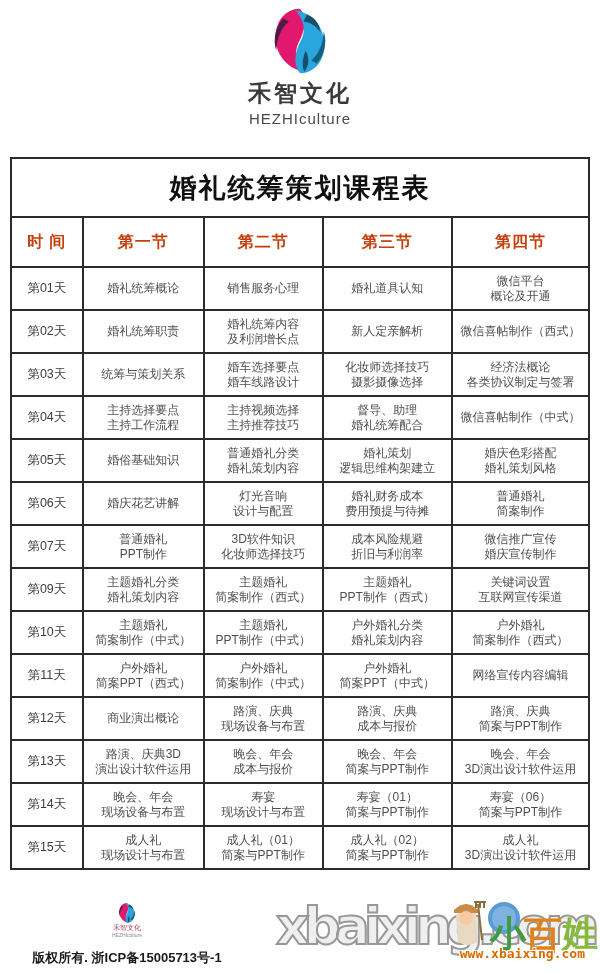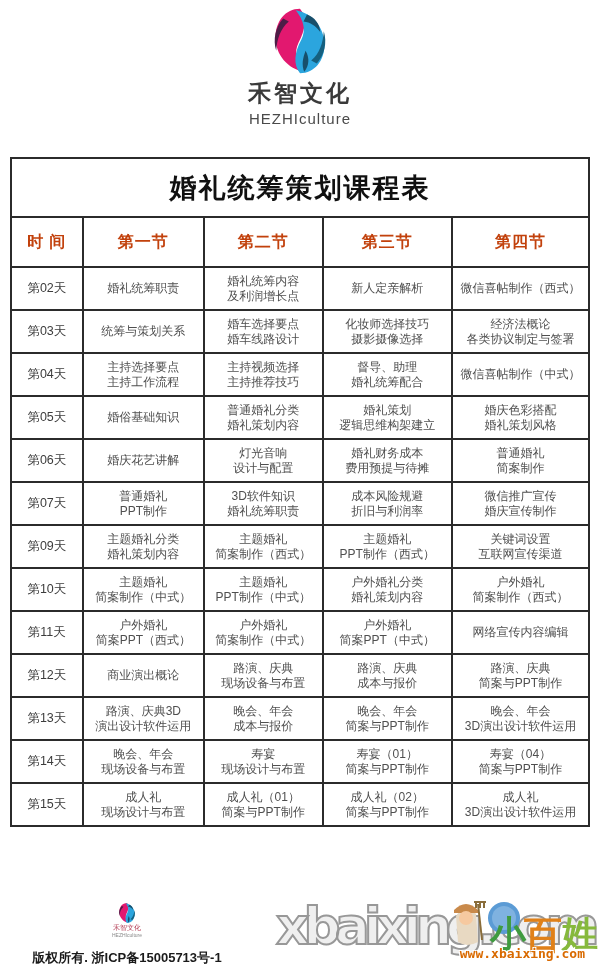--- a/index.html
+++ b/index.html
@@ -84,20 +84,28 @@
     <tr>
       <th class="col-head">时 间</th>
       <th class="col-head">第一节</th>
       <th class="col-head">第二节</th>
       <th class="col-head">第三节</th>
       <th class="col-head">第四节</th>
     </tr>
   </thead>
   <tbody>
       <tr>
+        <td class="day">第01天</td>
+        <td class="cell">婚礼统筹概论</td>
+        <td class="cell">销售服务心理</td>
+        <td class="cell">婚礼道具认知</td>
+        <td class="cell">微信平台
+概论及开通</td>
+      </tr>
+      <tr>
         <td class="day">第02天</td>
         <td class="cell">婚礼统筹职责</td>
         <td class="cell">婚礼统筹内容
 及利润增长点</td>
         <td class="cell">新人定亲解析</td>
         <td class="cell">微信喜帖制作（西式）</td>
       </tr>
       <tr>
         <td class="day">第03天</td>
         <td class="cell">统筹与策划关系</td>
@@ -136,21 +144,21 @@
         <td class="cell">婚礼财务成本
 费用预提与待摊</td>
         <td class="cell">普通婚礼
 简案制作</td>
       </tr>
       <tr>
         <td class="day">第07天</td>
         <td class="cell">普通婚礼
 PPT制作</td>
         <td class="cell">3D软件知识
-婚礼统筹职责</td>
+化妆师选择技巧</td>
         <td class="cell">成本风险规避
 折旧与利润率</td>
         <td class="cell">微信推广宣传
 婚庆宣传制作</td>
       </tr>
       <tr>
         <td class="day">第09天</td>
         <td class="cell">主题婚礼分类
 婚礼策划内容</td>
         <td class="cell">主题婚礼
@@ -203,21 +211,21 @@
 3D演出设计软件运用</td>
       </tr>
       <tr>
         <td class="day">第14天</td>
         <td class="cell">晚会、年会
 现场设备与布置</td>
         <td class="cell">寿宴
 现场设计与布置</td>
         <td class="cell">寿宴（01）
 简案与PPT制作</td>
-        <td class="cell">寿宴（04）
+        <td class="cell">寿宴（06）
 简案与PPT制作</td>
       </tr>
       <tr>
         <td class="day">第15天</td>
         <td class="cell">成人礼
 现场设计与布置</td>
         <td class="cell">成人礼（01）
 简案与PPT制作</td>
         <td class="cell">成人礼（02）
 简案与PPT制作</td>

